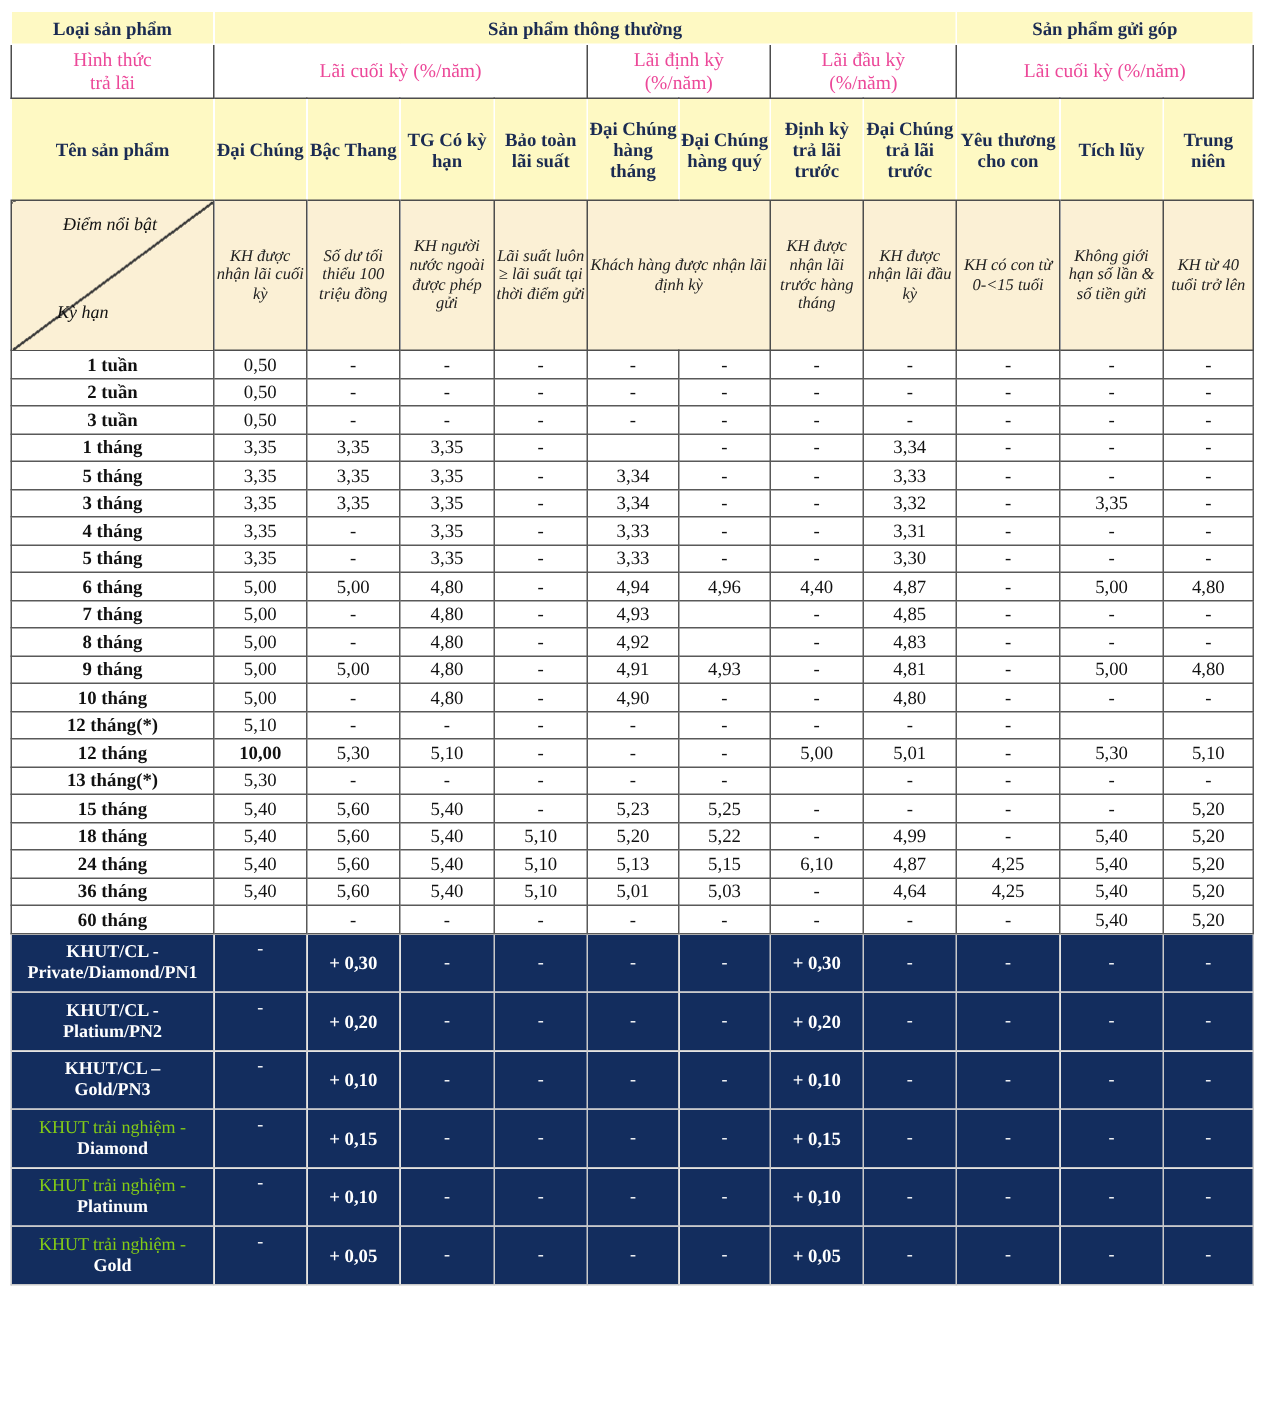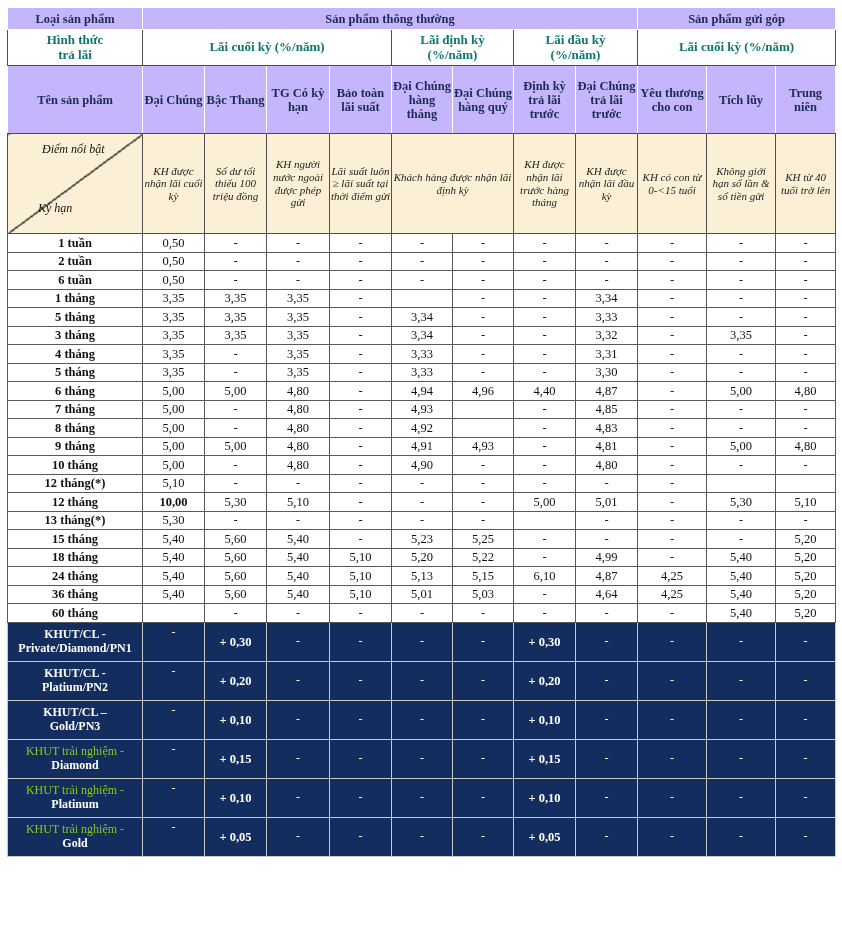--- a/index.html
+++ b/index.html
@@ -12,23 +12,23 @@
     border-collapse:collapse;table-layout:fixed;
     width:828px;margin:7px 0 0 7px;
     border:1.5px solid #3f3f3f;
   }
   th,td{
     padding:0 1px;text-align:center;vertical-align:middle;
     font-size:12.5px;line-height:1.12;overflow:hidden;
   }
   
   tr.r1{height:22px;} tr.r2{height:36px;} tr.r3{height:68px;} tr.r4{height:100px;}
-  .or{background:#c4b5fd;color:#1b2b52;font-weight:bold;border:1px solid #ffffff;border-bottom:1px solid #4d4d4d;}
+  .or{background:#fef9c3;color:#1b2b52;font-weight:bold;border:1px solid #ffffff;border-bottom:1px solid #4d4d4d;}
   tr.r1 .or{border-bottom:1px solid #ffffff;}
-  .wh{background:#ffffff;color:#0f766e;font-weight:bold;border:1px solid #4d4d4d;font-size:13px;}
+  .wh{background:#ffffff;color:#ec4899;font-weight:normal;border:1px solid #4d4d4d;font-size:13px;}
   .pre{white-space:pre-line;}
   .cream{background:#FBF0D5;border:1px solid #4d4d4d;margin-top:24px;}
   td.d{font-style:italic;font-size:11px;color:#222;line-height:1.15;}
   
   td.corner{
     position:relative;
     background-color:#FBF0D5;
     background-image:linear-gradient(to bottom right,
       transparent calc(50% - 0.8px), #3a3a3a calc(50% - 0.8px),
       #3a3a3a calc(50% + 0.8px), transparent calc(50% + 0.8px));
@@ -138,21 +138,21 @@
         <td>-</td>
         <td>-</td>
         <td>-</td>
         <td>-</td>
         <td>-</td>
         <td>-</td>
         <td>-</td>
         <td>-</td>
       </tr>
       <tr>
-        <td class="term">6 tuần</td>
+        <td class="term">3 tuần</td>
         <td>0,50</td>
         <td>-</td>
         <td>-</td>
         <td>-</td>
         <td>-</td>
         <td>-</td>
         <td>-</td>
         <td>-</td>
         <td>-</td>
         <td>-</td>

